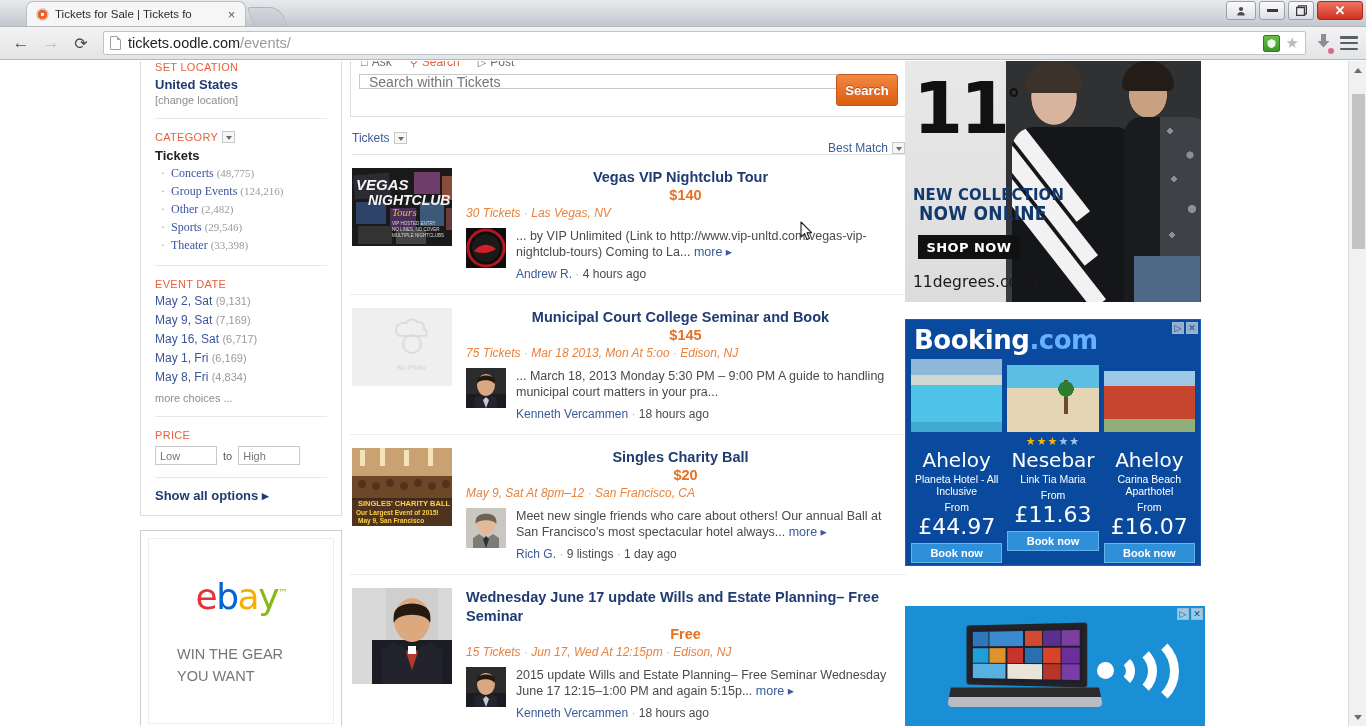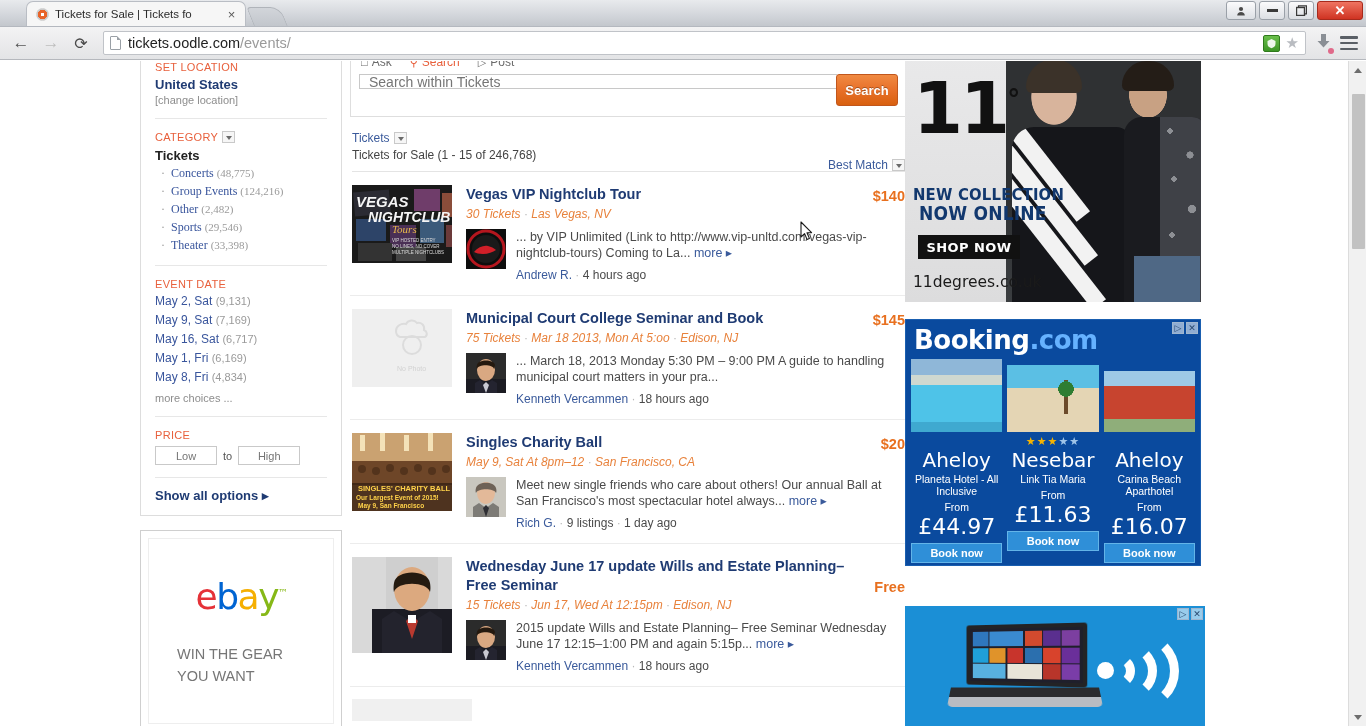--- a/index.html
+++ b/index.html
@@ -242,21 +242,20 @@
   }
   .price-row { display: flex; align-items: center; gap: 6px; margin: 5px 0 12px; }
   .price-input {
     width: 62px; height: 19px;
     border: 1px solid #c9c9c9;
     background: #fff;
     font-size: 11px;
     color: #b5b5b5;
     padding: 0 4px;
     font-family: "Liberation Sans", sans-serif;
-    text-align: center;
   }
   .price-to { font-size: 11px; color: #555; }
   .show-all {
     font-weight: bold; color: #1f3b73; font-size: 13px;
     padding: 10px 0 12px; cursor: pointer;
   }
   .ebay-card {
     margin-top: 14px;
     border: 1px solid #cfcfcf;
     background: #fff;
@@ -359,21 +358,21 @@
     width: 100px; height: 78px;
     flex: 0 0 auto;
     margin-right: 14px;
     background: #f0f0f0;
     overflow: hidden;
     position: relative;
     cursor: pointer;
   }
   .listing-thumb.tall { height: 96px; }
   .listing-body { flex: 1 1 auto; min-width: 0; }
-  .listing-titlerow { display: flex; align-items: flex-end; }
+  .listing-titlerow { display: flex; align-items: center; flex-direction: column; }
   .listing-title {
     flex: 1 1 auto;
     font-size: 14.5px;
     font-weight: bold;
     color: #1f3b73;
     line-height: 19px;
     cursor: pointer;
     padding-right: 10px;
   }
   .listing-price {
@@ -834,21 +833,20 @@
                 </span>
             </div>
             <div class="search-row">
               <input class="search-input" type="text" placeholder="Search within Tickets" style="">
               <button class="search-btn">Search</button>
             </div>
           </div>
 
           <div class="results-head">
             <div><span class="crumb">Tickets</span><span class="caret-box"></span></div>
-            <div class="result-count">Tickets for Sale (1 - 15 of 246,768)</div>
             <div class="sortbox">
                 <span>Best Match</span>
                 <span class="caret-box"></span>
               </div>
             <div class="results-rule"></div>
           </div>
 
           <div class="listing">
             <div class="listing-thumb">
               <svg width="120" height="78" viewBox="0 0 120 78">

